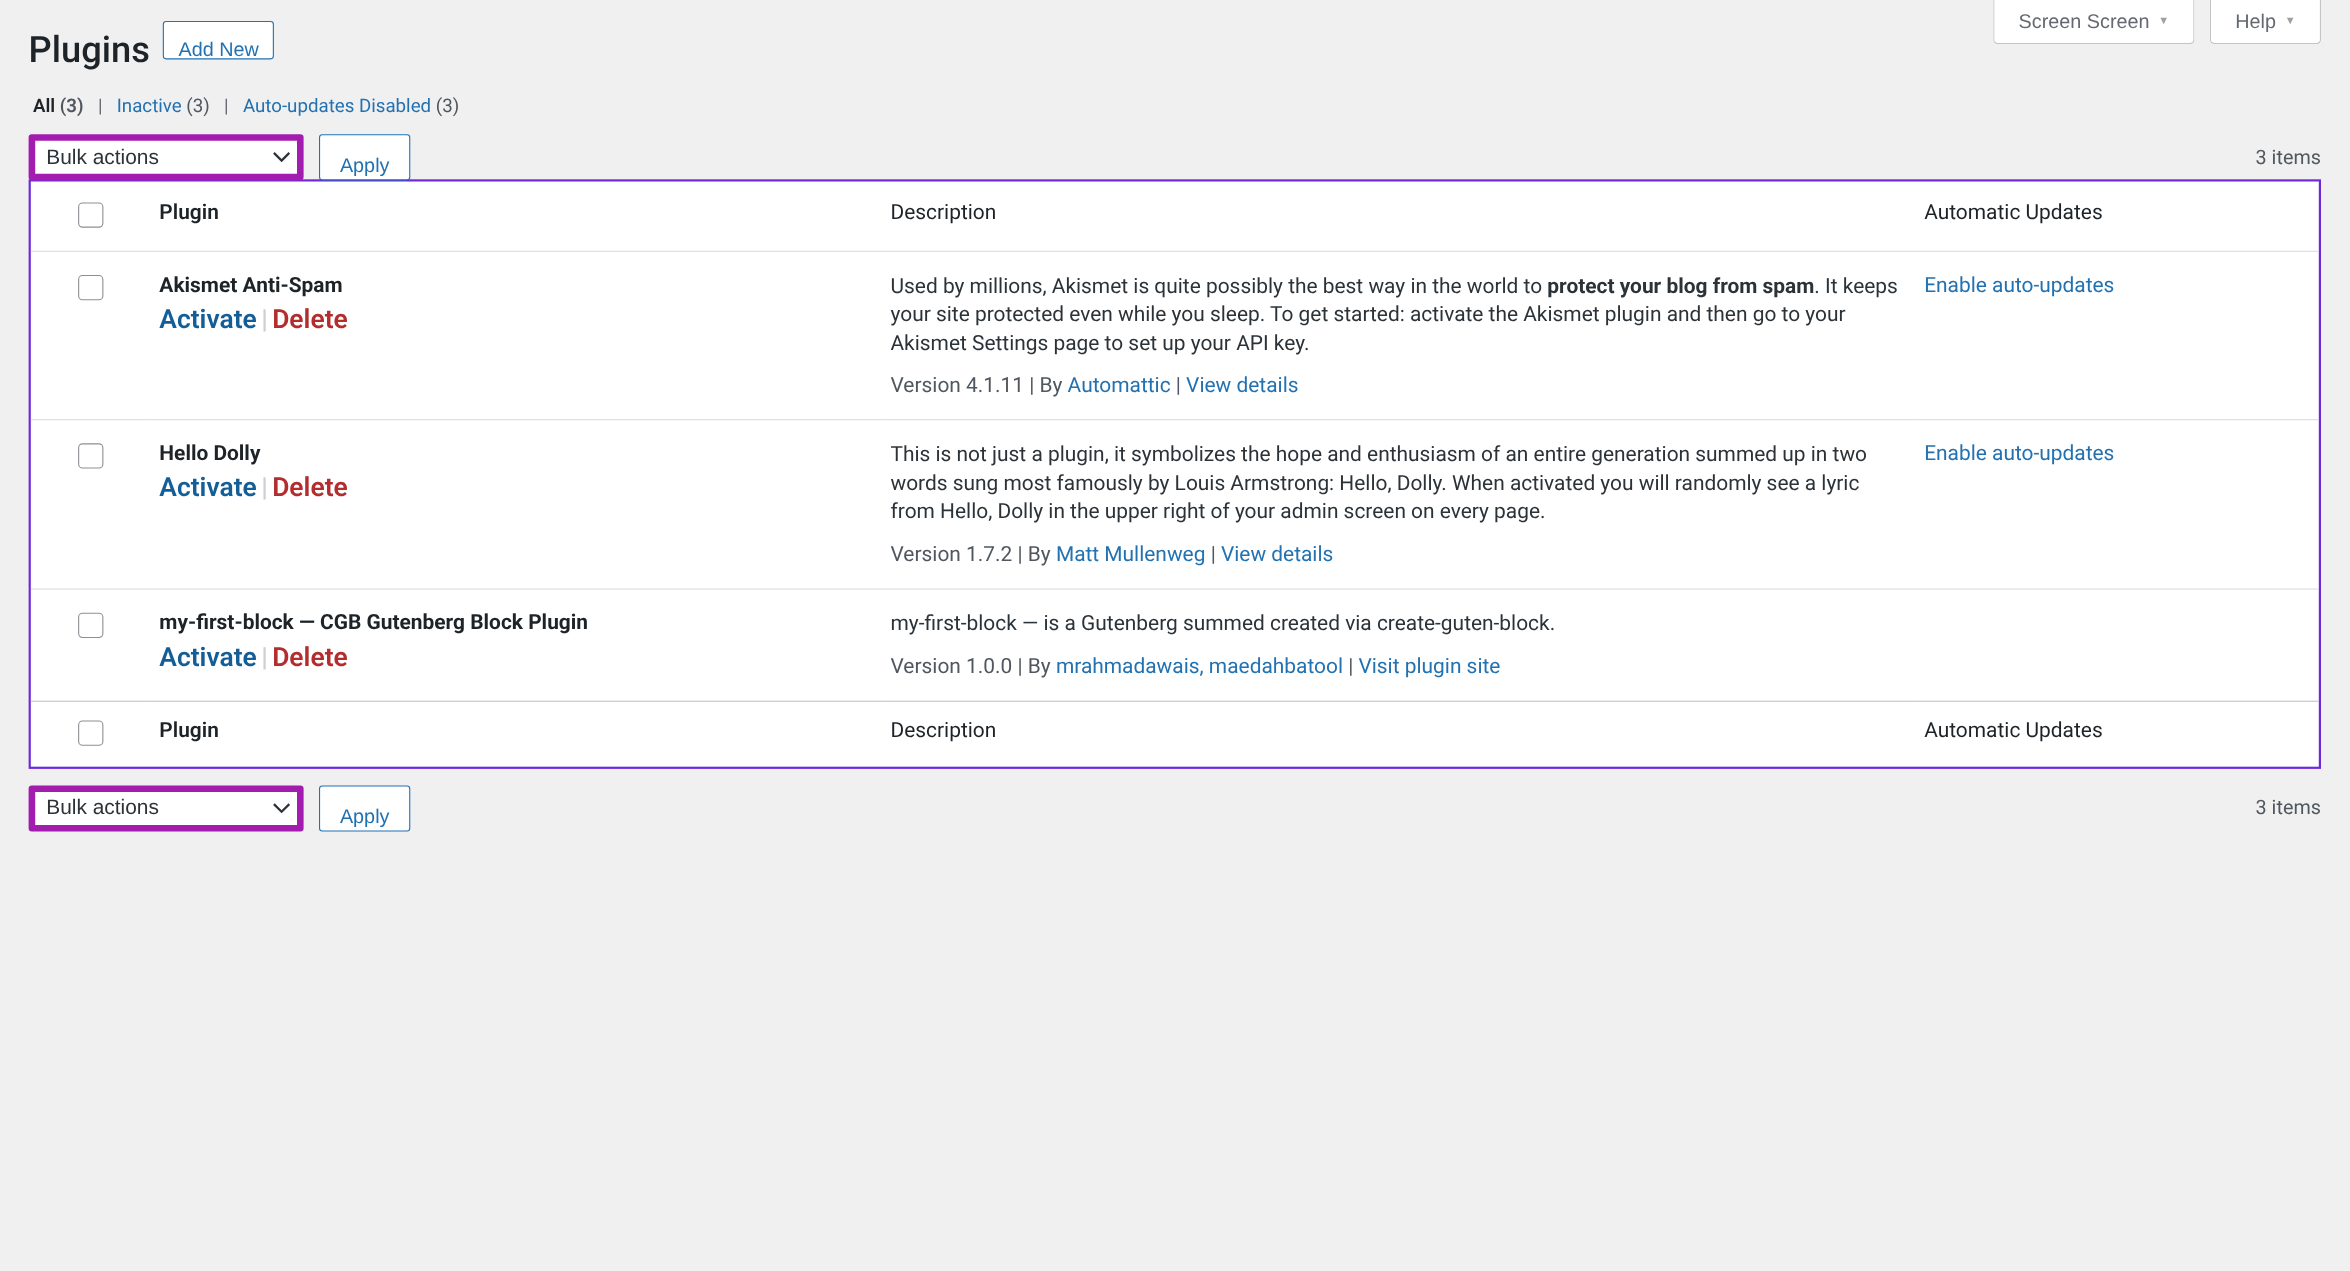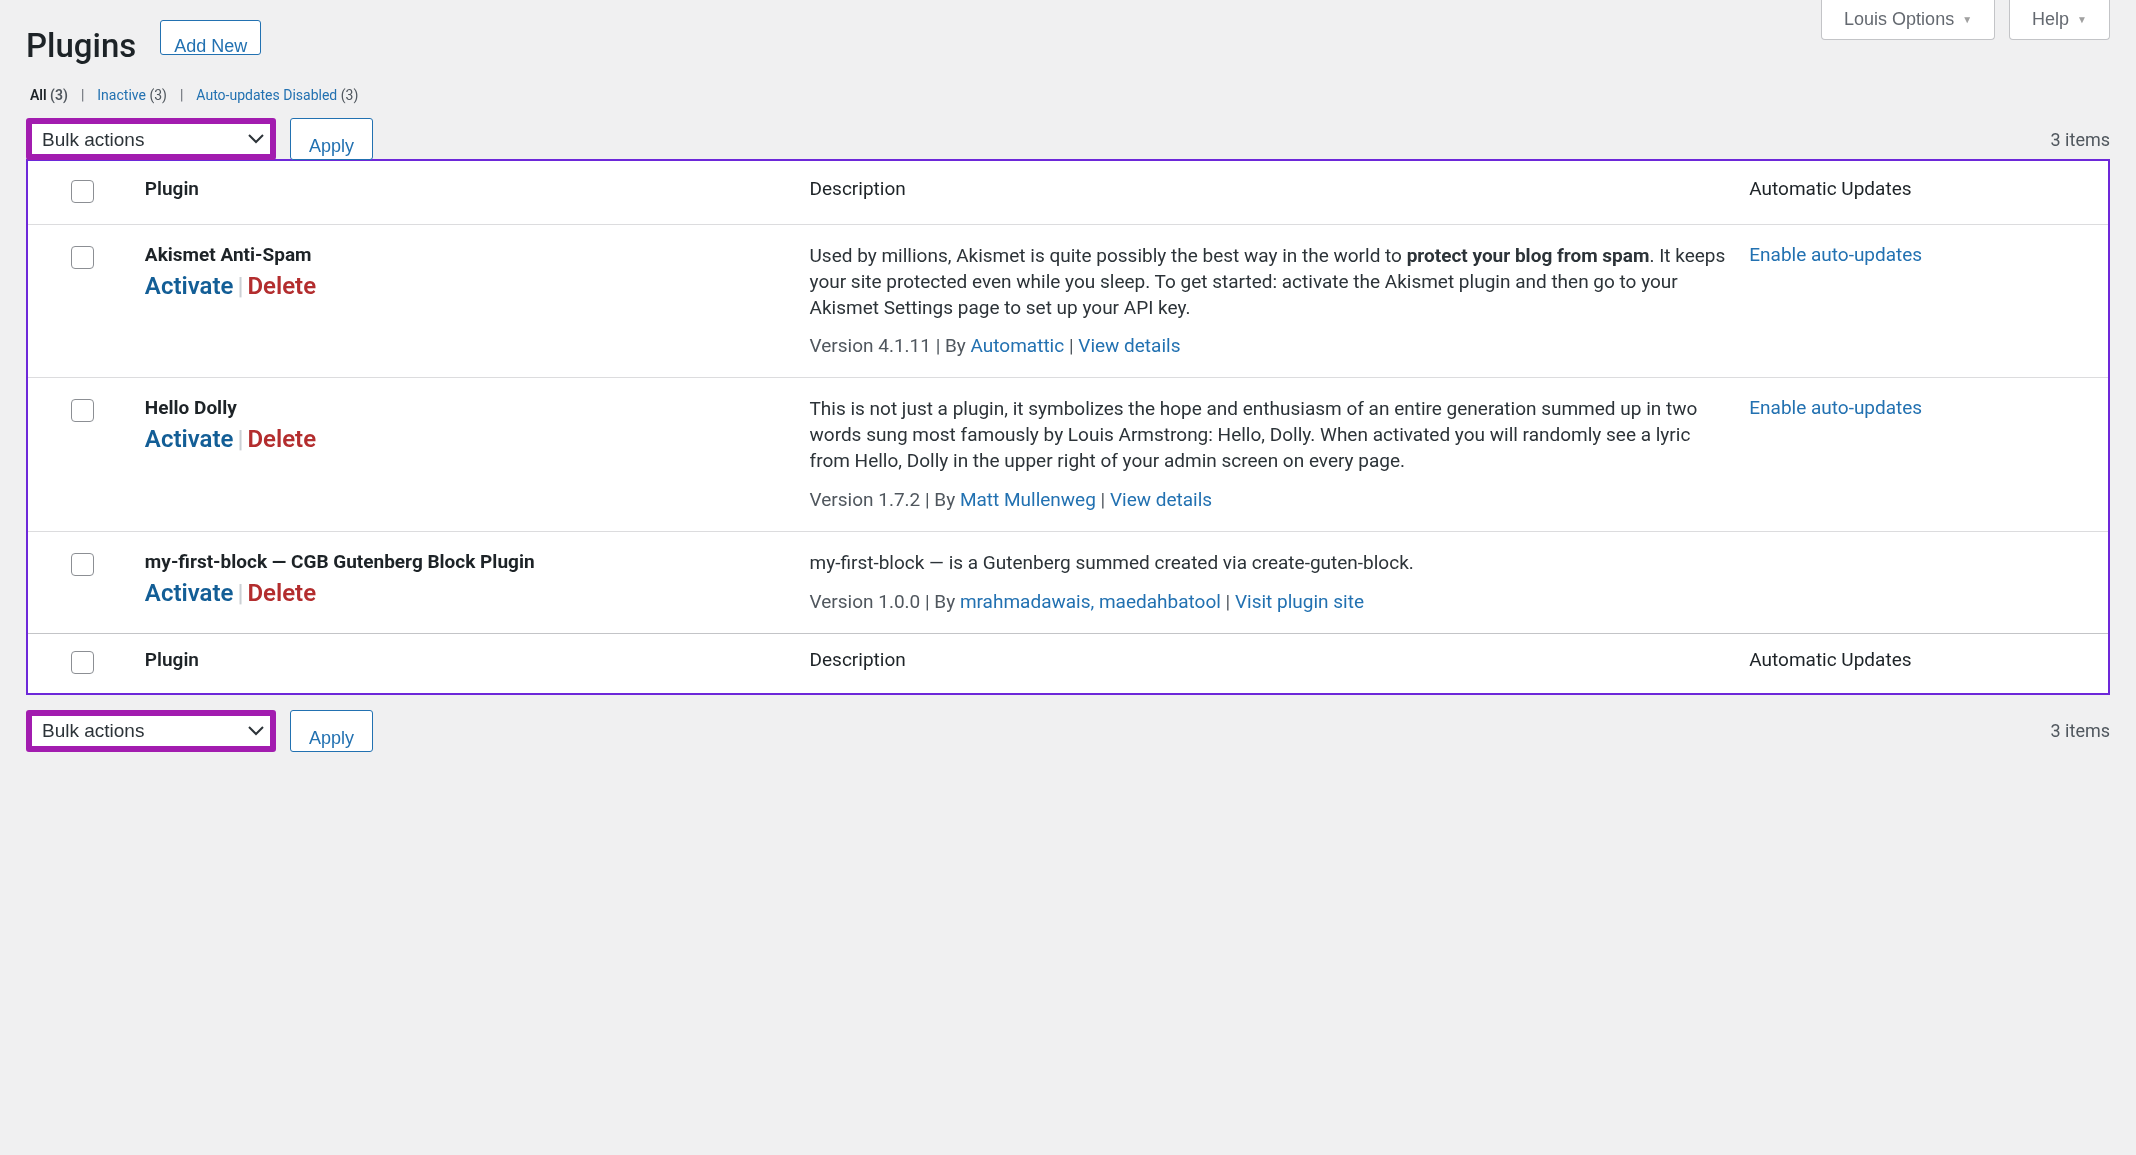--- a/index.html
+++ b/index.html
@@ -5,23 +5,23 @@
 html,body{margin:0;padding:0;width:2136px;height:1155px;background:#f0f0f1;overflow:hidden;
   font-family:-apple-system,BlinkMacSystemFont,"Segoe UI",Roboto,Oxygen-Sans,Ubuntu,Cantarell,"Helvetica Neue",sans-serif;
   -webkit-font-smoothing:antialiased;color:#1d2327}
 a,.link{color:#135e96;text-decoration:none}
 .wrap{padding:0 26px}
 .screen-meta-links{position:absolute;top:0;right:26px;display:flex;gap:14px}
 .meta-toggle{height:40px;background:#fff;border:1px solid #c3c4c7;border-top:none;border-radius:0 0 4px 4px;
   padding:0 22px;font-size:18px;color:#646970;display:flex;align-items:center;gap:8px;cursor:pointer}
 .meta-toggle .tri{font-size:10px;color:#a0a0a0}
 h1.heading{font-size:33px;font-weight:500;margin:26px 0 0;display:inline-block}
-.add-new{display:inline-block;margin-left:20px;position:relative;top:-5px;height:35px;line-height:35px;
+.add-new{display:inline-block;margin-left:8px;position:relative;top:-5px;height:35px;line-height:35px;
   padding:8px 13px;font-size:18px;border:1px solid #2271b1;border-radius:3px;background:#fff;color:#2271b1;cursor:pointer}
-.subsubsub{margin:22px 0 0;font-size:14px;color:#50575e;display:flex;align-items:center;gap:3px}
+.subsubsub{margin:22px 0 0;font-size:17px;color:#50575e;display:flex;align-items:center;gap:3px}
 .subsubsub .item{padding:0 4px}
 .subsubsub .count{color:#50575e}
 .subsubsub .sep{color:#646970;padding:0 6px}
 .subsubsub .current{font-weight:600;color:#1d2327}
 .subsubsub .link{color:#2271b1}
 .search-wrap{position:absolute;right:26px;top:72px}
 .search-input{width:390px;height:40px;border:1px solid #8c8f94;border-radius:3px;font-size:20px;padding:0 14px;color:#50575e;box-shadow:0 0 0 1px transparent}
 .search-input::placeholder{color:#8c8f94}
 .tablenav{display:flex;align-items:center;margin-top:16px;gap:14px;height:40px}
 .bulk-select{width:250px;height:42px;font-size:19px;background:#fff;border:6px solid #a21caf;border-radius:3px;
@@ -49,21 +49,21 @@
 .desc .meta .link{color:#2271b1}
 .auto-update .link{color:#2271b1}
 .cb{width:23px;height:23px;border:1px solid #8c8f94;border-radius:4px;background:#fff;appearance:none;-webkit-appearance:none;cursor:pointer;margin:3px 0 0}
 strong.b{font-weight:700}
 </style>
 </head>
 <body>
 
 <div class="screen-meta-links">
   <button class="meta-toggle">
-    <span>Louis Options</span>
+    <span>Screen Screen</span>
     <span class="tri">▼</span>
   </button>
   <button class="meta-toggle">
     <span>Help</span>
     <span class="tri">▼</span>
   </button>
 </div>
 
 <div class="wrap">
   <h1 class="heading">Plugins</h1>

